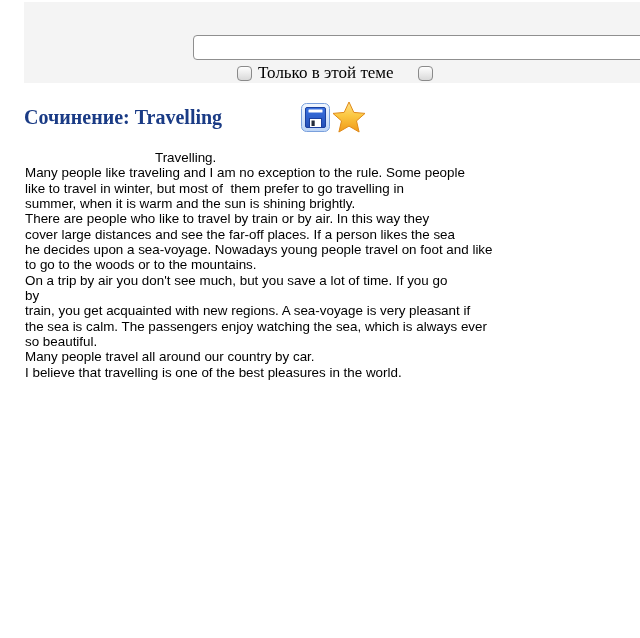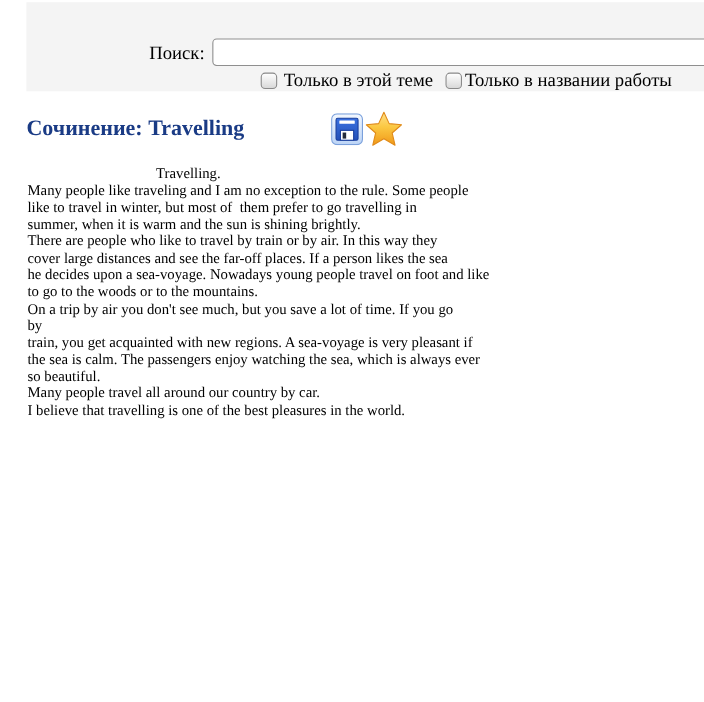--- a/index.html
+++ b/index.html
@@ -25,51 +25,49 @@
     position:absolute; left:213px; top:61px; height:20px;
     display:flex; align-items:center; font-size:17px; color:#000;
     white-space:nowrap;
   }
   .cb {
     appearance:none; -webkit-appearance:none;
     width:15px; height:15px; border:1px solid #8a8a8a; border-radius:4px;
     background:linear-gradient(#fefefe,#d9d9d9);
     margin:0; flex:0 0 auto;
   }
-  .cb1-label { margin-left:6px; margin-right:11px;text-align:right; }
+  .cb1-label { margin-left:6px; margin-right:24px;text-align:right; }
   .cb2-label { margin-left:3px; }
 
   
   .page-title {
     position:absolute; left:24px; top:106px;
     font-size:20px; font-weight:bold; color:#1a3b85;
     font-family:"Liberation Serif", serif; white-space:nowrap;
   }
   .save-icon { position:absolute; left:301px; top:103px; width:29px; height:29px; }
   .star-icon { position:absolute; left:332px; top:100px; width:34px; height:34px; }
 
   
   .essay-text {
     position:absolute; left:25px; top:150px;
-    font-family:Liberation Serif, serif;
+    font-family:Liberation Sans, sans-serif;
     font-size:13.4px; line-height:15.35px; color:#000;
     white-space:pre;
   }
 </style>
 </head>
 <body>
 
 <div class="search-panel">
-  <span class="search-label">Поиск:</span>
   <input class="search-input" type="text" value="" style="">
   <div class="checkbox-row">
     <input type="checkbox" class="cb" style="">
     <span class="cb1-label">Только в этой теме</span>
     <input type="checkbox" class="cb" style="">
-    <span class="cb2-label">Только в названии работы</span>
   </div>
 </div>
 
 <h1 class="page-title">Сочинение: Travelling</h1>
 
 <span class="save-icon">
   <svg width="29" height="29" viewBox="0 0 29 29" xmlns="http://www.w3.org/2000/svg">
     <defs>
       <linearGradient id="bgGrad" x1="0" y1="0" x2="0" y2="1">
         <stop offset="0" stop-color="#f3f8ff"></stop>

